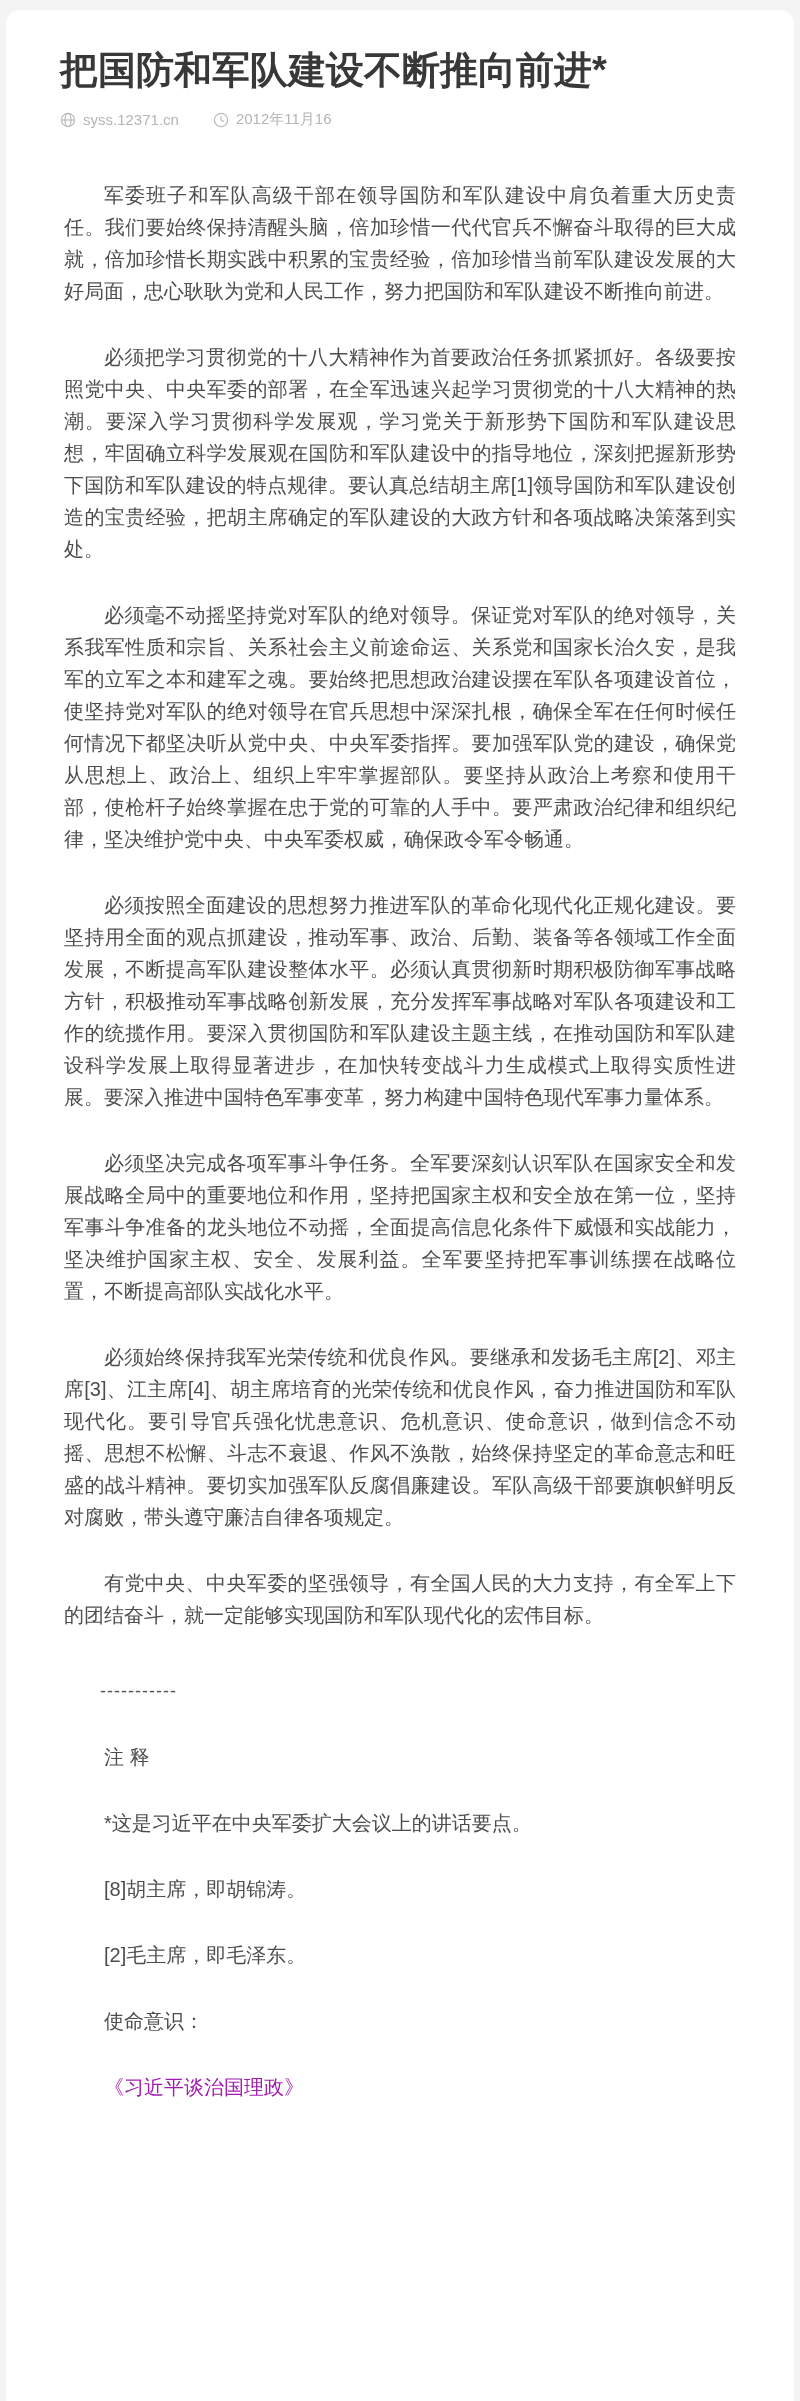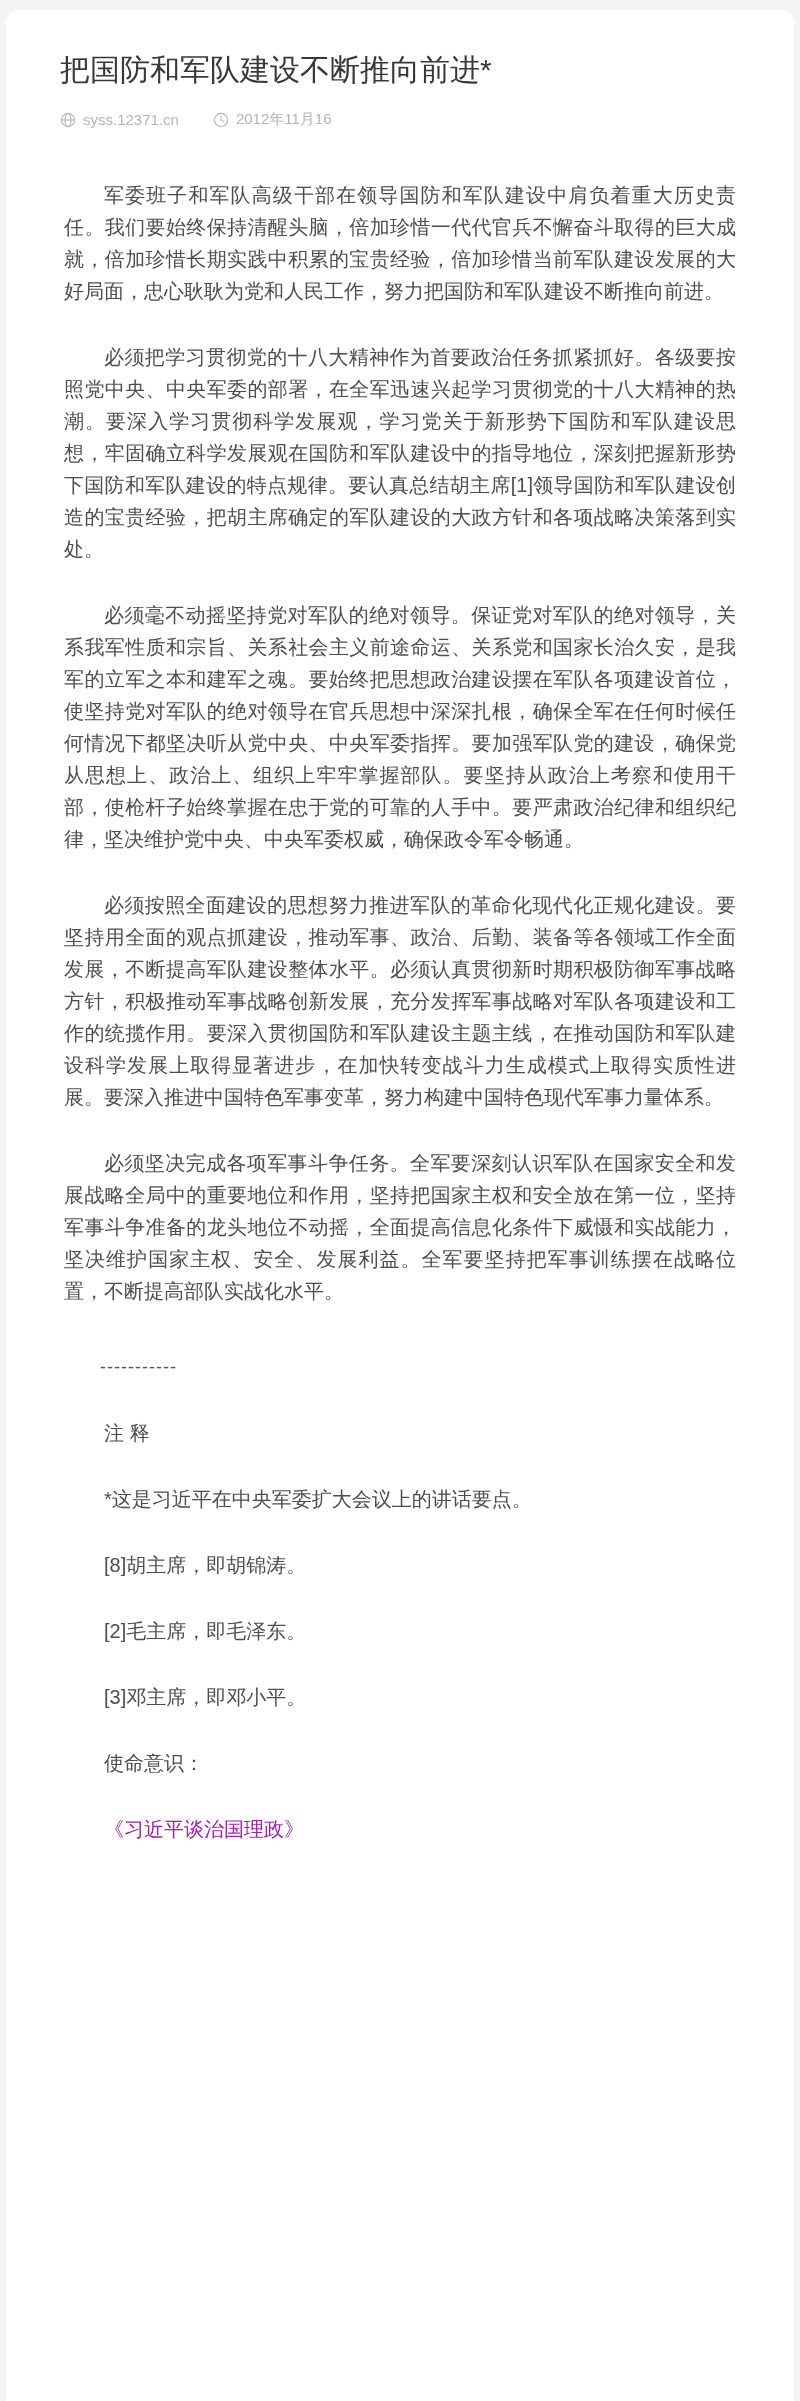--- a/index.html
+++ b/index.html
@@ -14,23 +14,23 @@
   }
   .card {
     box-sizing: border-box;
     margin: 10px 6px 0;
     background: #ffffff;
     border-radius: 14px 14px 0 0;
     padding: 32px 54px 70px;
     min-height: 2391px;
   }
   .title {
-    font-size: 30px;
+    font-size: 38px;
     line-height: 40px;
-    font-weight: 400;
+    font-weight: 700;
     color: #383838;
     margin: 8px 0 0;
   }
   .meta {
     display: flex;
     align-items: center;
     gap: 34px;
     margin-top: 20px;
     color: #b5b5b5;
     font-size: 15px;
@@ -94,30 +94,31 @@
         <span>2012年11月16</span>
       </div>
     </div>
 
     <div class="article">
       <p>军委班子和军队高级干部在领导国防和军队建设中肩负着重大历史责任。我们要始终保持清醒头脑，倍加珍惜一代代官兵不懈奋斗取得的巨大成就，倍加珍惜长期实践中积累的宝贵经验，倍加珍惜当前军队建设发展的大好局面，忠心耿耿为党和人民工作，努力把国防和军队建设不断推向前进。</p>
       <p>必须把学习贯彻党的十八大精神作为首要政治任务抓紧抓好。各级要按照党中央、中央军委的部署，在全军迅速兴起学习贯彻党的十八大精神的热潮。要深入学习贯彻科学发展观，学习党关于新形势下国防和军队建设思想，牢固确立科学发展观在国防和军队建设中的指导地位，深刻把握新形势下国防和军队建设的特点规律。要认真总结胡主席[1]领导国防和军队建设创造的宝贵经验，把胡主席确定的军队建设的大政方针和各项战略决策落到实处。</p>
       <p>必须毫不动摇坚持党对军队的绝对领导。保证党对军队的绝对领导，关系我军性质和宗旨、关系社会主义前途命运、关系党和国家长治久安，是我军的立军之本和建军之魂。要始终把思想政治建设摆在军队各项建设首位，使坚持党对军队的绝对领导在官兵思想中深深扎根，确保全军在任何时候任何情况下都坚决听从党中央、中央军委指挥。要加强军队党的建设，确保党从思想上、政治上、组织上牢牢掌握部队。要坚持从政治上考察和使用干部，使枪杆子始终掌握在忠于党的可靠的人手中。要严肃政治纪律和组织纪律，坚决维护党中央、中央军委权威，确保政令军令畅通。</p>
       <p>必须按照全面建设的思想努力推进军队的革命化现代化正规化建设。要坚持用全面的观点抓建设，推动军事、政治、后勤、装备等各领域工作全面发展，不断提高军队建设整体水平。必须认真贯彻新时期积极防御军事战略方针，积极推动军事战略创新发展，充分发挥军事战略对军队各项建设和工作的统揽作用。要深入贯彻国防和军队建设主题主线，在推动国防和军队建设科学发展上取得显著进步，在加快转变战斗力生成模式上取得实质性进展。要深入推进中国特色军事变革，努力构建中国特色现代军事力量体系。</p>
       <p>必须坚决完成各项军事斗争任务。全军要深刻认识军队在国家安全和发展战略全局中的重要地位和作用，坚持把国家主权和安全放在第一位，坚持军事斗争准备的龙头地位不动摇，全面提高信息化条件下威慑和实战能力，坚决维护国家主权、安全、发展利益。全军要坚持把军事训练摆在战略位置，不断提高部队实战化水平。</p>
+      <p>必须始终保持我军光荣传统和优良作风。要继承和发扬毛主席[2]、邓主席[3]、江主席[4]、胡主席培育的光荣传统和优良作风，奋力推进国防和军队现代化。要引导官兵强化忧患意识、危机意识、使命意识，做到信念不动摇、思想不松懈、斗志不衰退、作风不涣散，始终保持坚定的革命意志和旺盛的战斗精神。要切实加强军队反腐倡廉建设。军队高级干部要旗帜鲜明反对腐败，带头遵守廉洁自律各项规定。</p>
+      <p>有党中央、中央军委的坚强领导，有全国人民的大力支持，有全军上下的团结奋斗，就一定能够实现国防和军队现代化的宏伟目标。</p>
 
       <p class="separator">-----------</p>
 
       <p>注 释</p>
 
       <p>*这是习近平在中央军委扩大会议上的讲话要点。</p>
 
       <p>[8]胡主席，即胡锦涛。</p>
       <p>[2]毛主席，即毛泽东。</p>
-      <p>[3]邓主席，即邓小平。</p>
 
       <p>使命意识：</p>
 
       <p><a>《习近平谈治国理政》</a></p>
     </div>
 
   </div>
 </div>
 
 </body></html>

